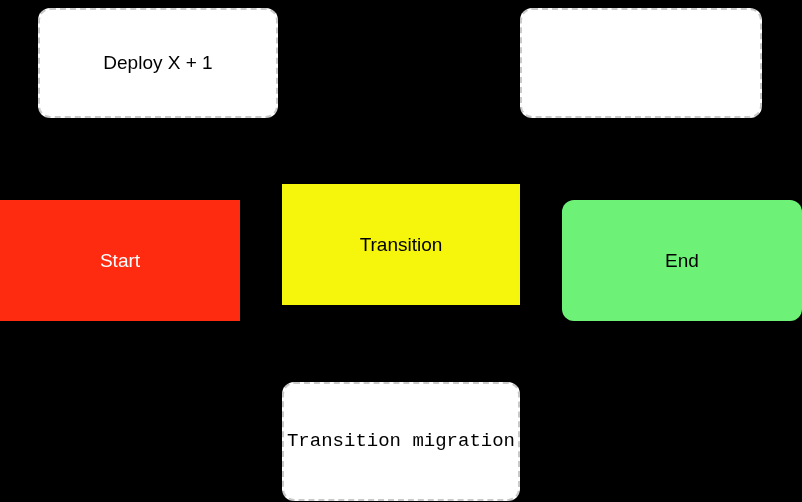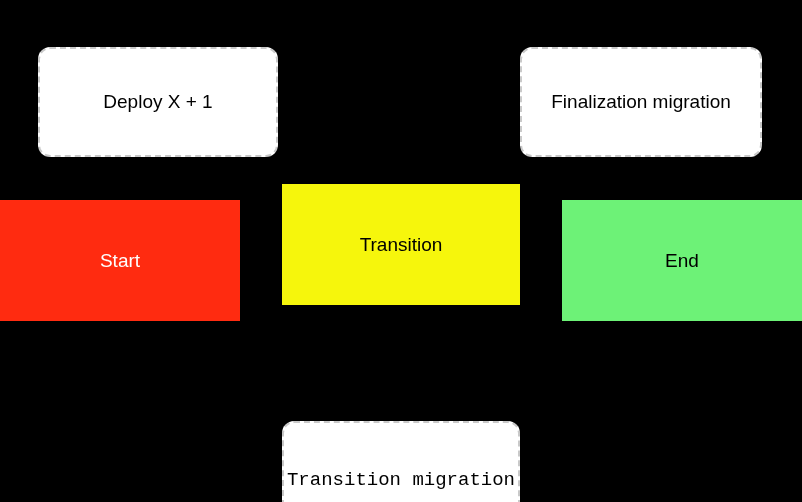--- a/index.html
+++ b/index.html
@@ -26,21 +26,20 @@
       border-radius: 12px;
       box-sizing: border-box;
       display: flex;
       flex-direction: column;
       align-items: center;
       justify-content: center;
       color: #000000;
       font-size: 19px;
       line-height: 1.4;
       text-align: center;
-      margin-top: 39px;
     }
     .stage {
       position: absolute;
       box-sizing: border-box;
       display: flex;
       align-items: center;
       justify-content: center;
       font-size: 19px;
       text-align: center;
     }
@@ -72,40 +71,40 @@
       background: #f6f60c;
       color: #000000;
     }
     #stage-end {
       left: 562px;
       top: 200px;
       width: 240px;
       height: 121px;
       background: #6df277;
       color: #000000;
+      border-radius: 12px;
     }
     #note-transition-migration {
       left: 282px;
       top: 382px;
       width: 238px;
       height: 119px;
       font-family: Liberation Mono, monospace;
     }
   </style>
 </head>
 <body>
 
 <div class="canvas">
 
   <div class="note" id="note-deploy1">
     <span>Deploy X + 1</span>
   </div>
 
   <div class="note" id="note-deploy2">
-    <span>Finalization migration</span>
   </div>
 
   <div class="stage" id="stage-start">
     <span>Start</span>
   </div>
 
   <div class="stage" id="stage-transition">
     <span>Transition</span>
   </div>
 

